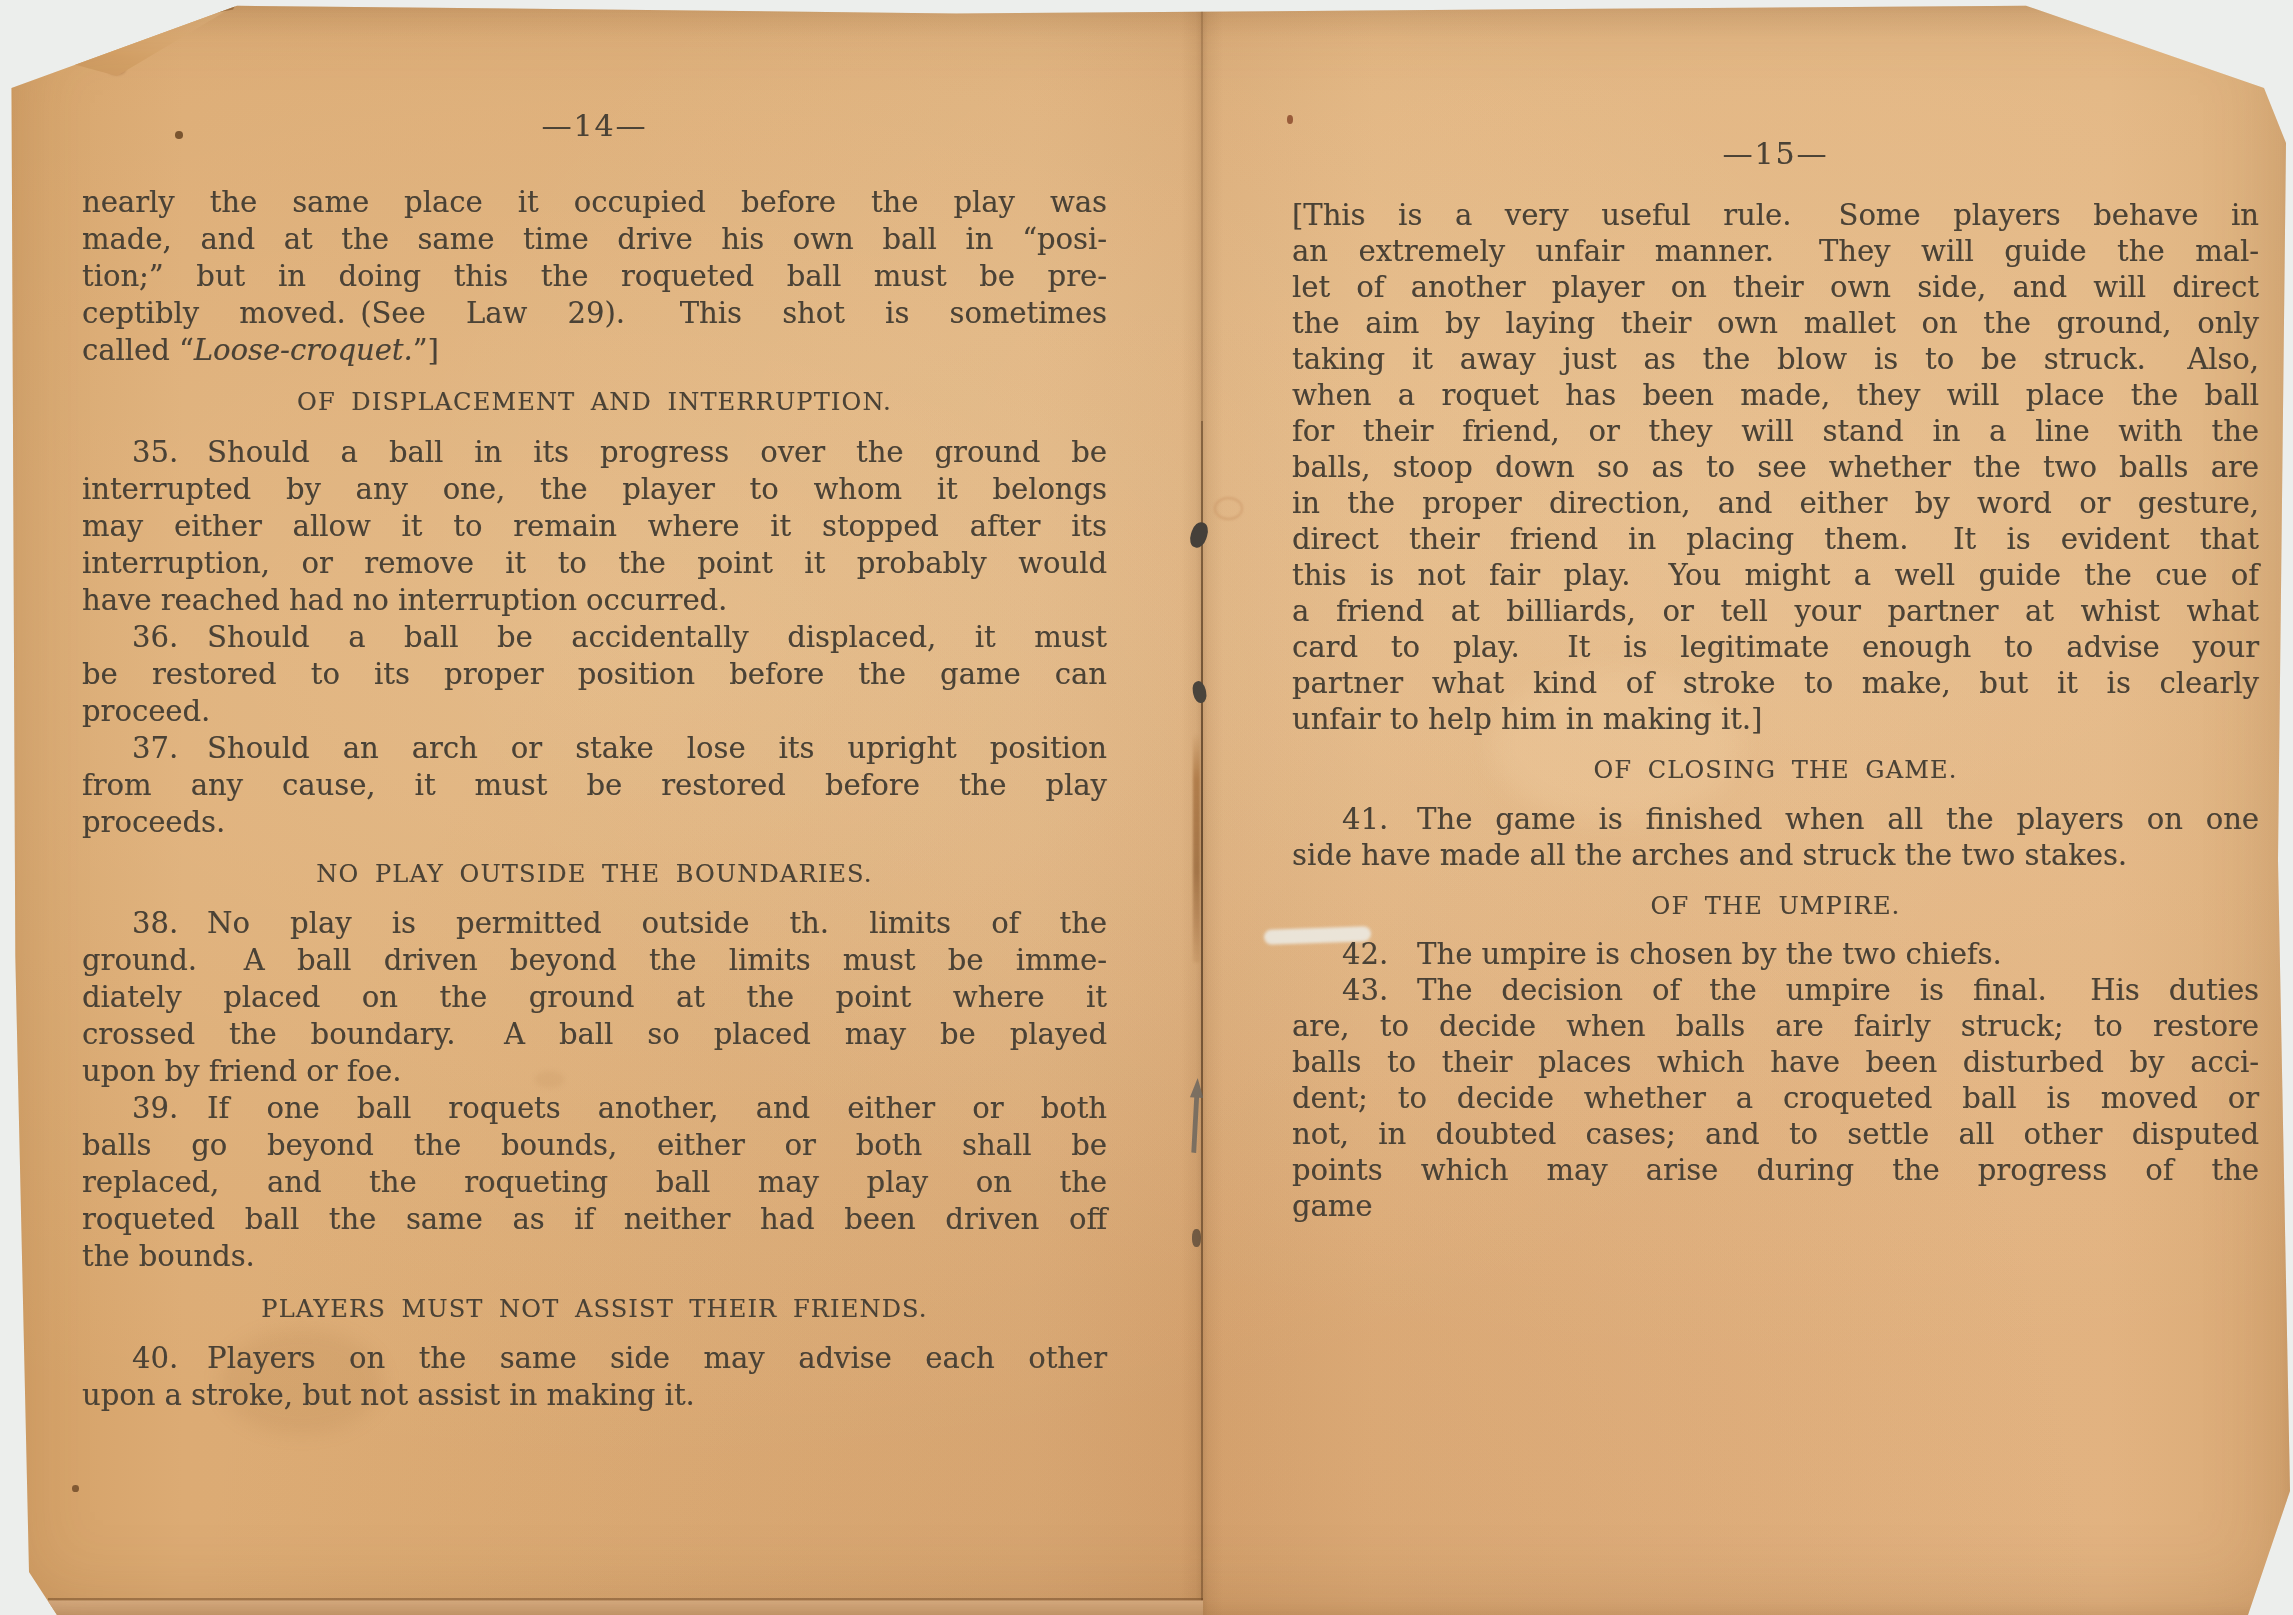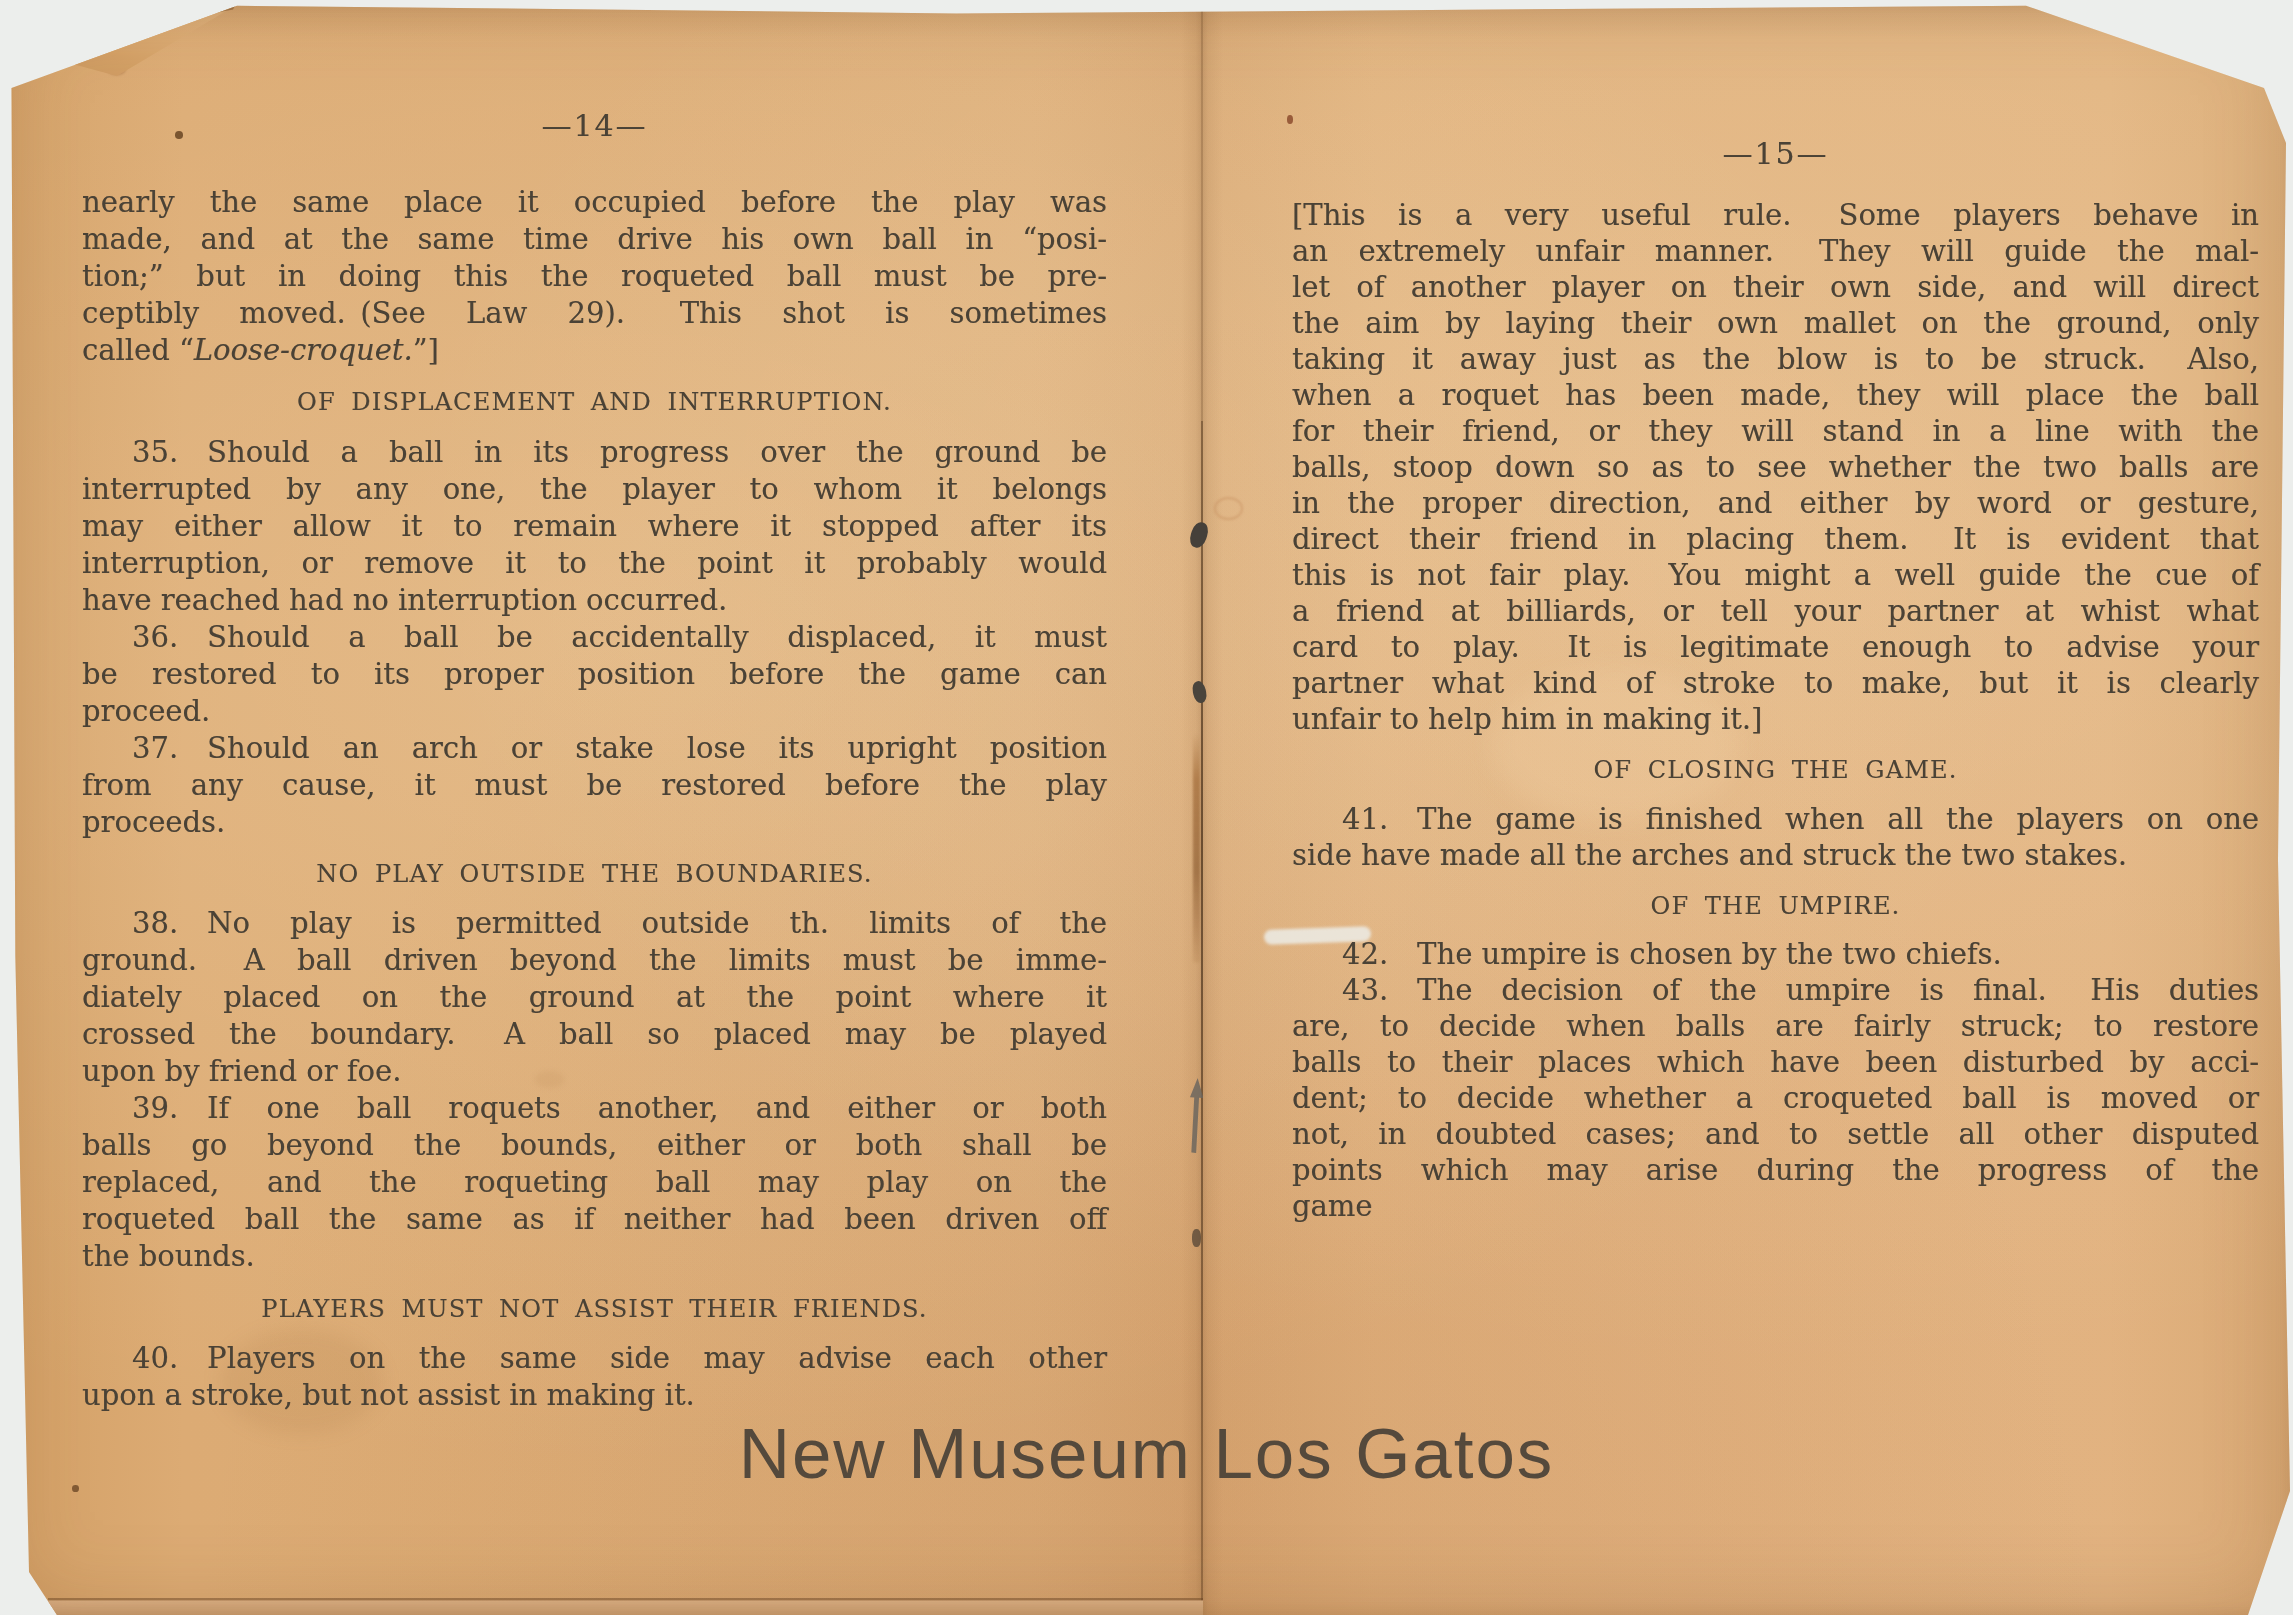--- a/index.html
+++ b/index.html
@@ -238,15 +238,14 @@
             <div class="line last"><span>game</span></div>
           </div>
         </div>
     </div>
 
     <div class="dogear"></div>
     <div class="dogear-line"></div>
     <div class="under-page"></div>
   </div>
 
-  <div class="watermark">New Museum Los Gatos</div>
 </div>
 
 
 </body></html>

